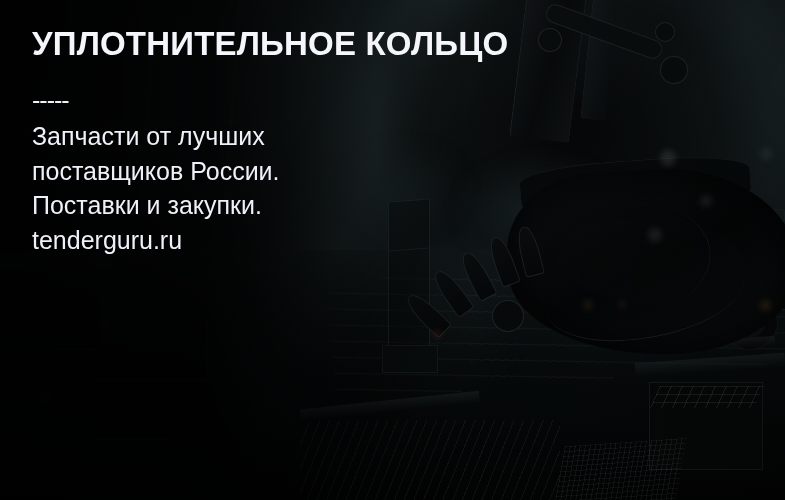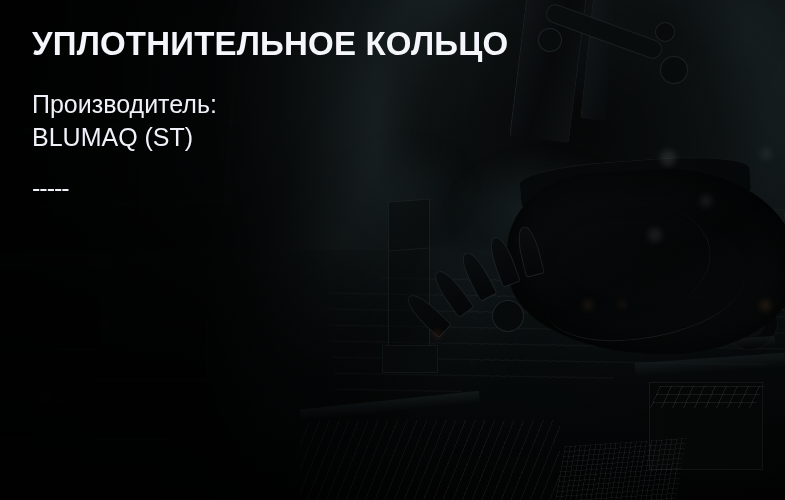--- a/index.html
+++ b/index.html
@@ -446,22 +446,24 @@
     <div class="bokeh b11"></div>
 
     <div class="vignette"></div>
   </div>
 
   <div class="content">
 
     <h1 class="title">УПЛОТНИТЕЛЬНОЕ КОЛЬЦО</h1>
 
 
-    <div class="field">
-      <p class="field-label">Производитель:</p>
-      <p class="field-value">BLUMAQ (ST)</p>
+
+    <p class="divider">-----</p>
+
+    <div class="tagline">
+      <p>Запчасти от лучших</p>
+      <p>поставщиков России.</p>
+      <p>Поставки и закупки.</p>
+      <p>tenderguru.ru</p>
     </div>
-
-    <p class="divider">-----</p>
-
 
   </div>
 </div>
 
 </body></html>

